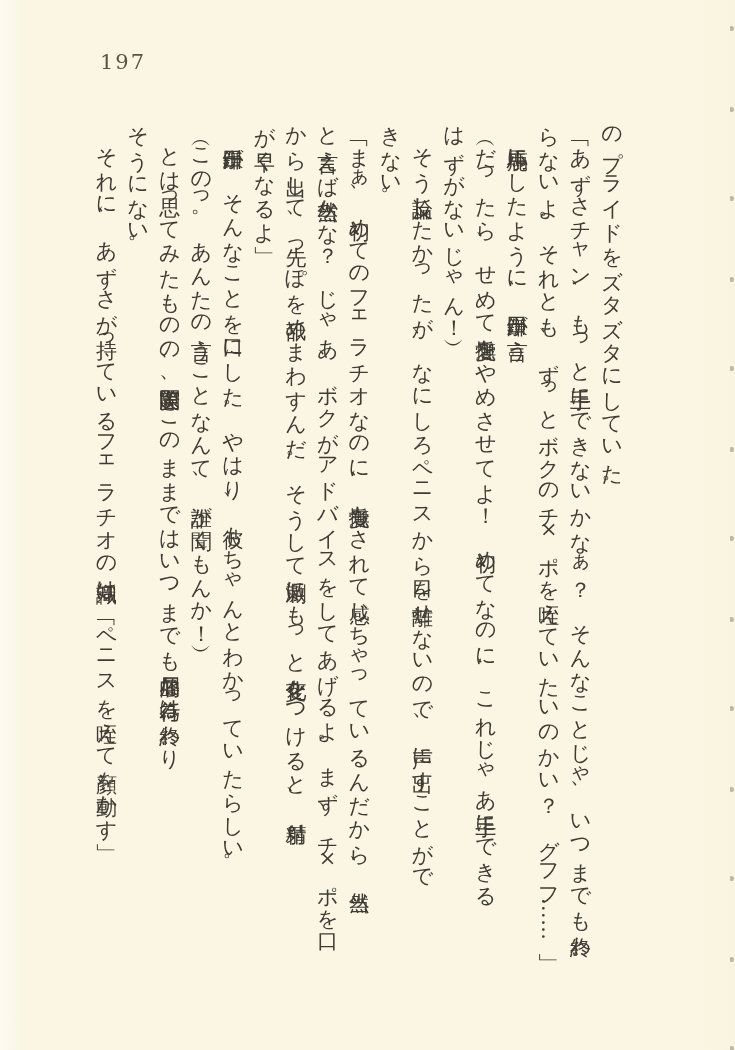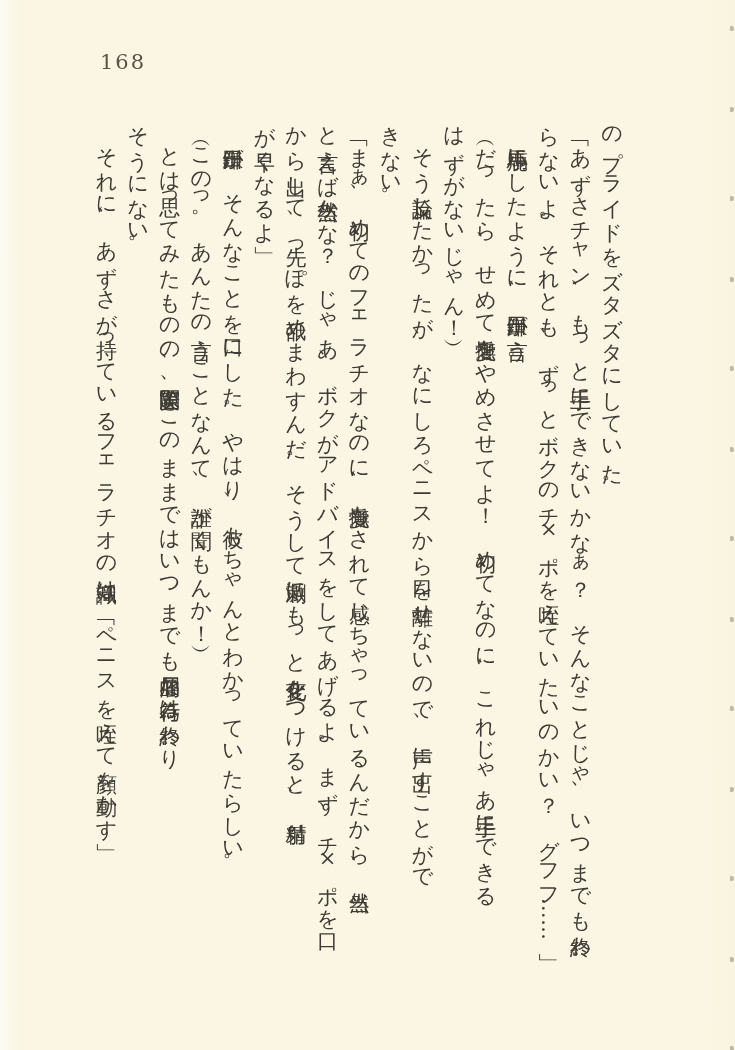--- a/index.html
+++ b/index.html
@@ -54,21 +54,21 @@
     background: #8d8774;
     border-radius: 1px 50% 50% 1px;
     opacity: 0.55;
   }
 </style>
 </head>
 <body>
 
 <div class="page">
 
-  <div class="page-number">168</div>
+  <div class="page-number">197</div>
 
   <div class="text-block" id="text-block">
       <p class="col">のプライドをズタズタにしていた。</p>
       <p class="col indent">「あずさチャン、もっと上手にできないかなぁ？　そんなことじゃ、いつまでも終わ</p>
       <p class="col">らないよ。それとも、ずっとボクのチ×ポを咥えていたいのかい？　グフフ……」</p>
       <p class="col indent">小馬鹿にしたように、鎌田が言う。</p>
       <p class="col indent">（だったら、せめて愛撫をやめさせてよ！　初めてなのに、これじゃあ上手にできる</p>
       <p class="col">はずがないじゃん！）</p>
       <p class="col indent">そう反論したかったが、なにしろペニスから口を離せないので、声に出すことがで</p>
       <p class="col">きない。</p>

